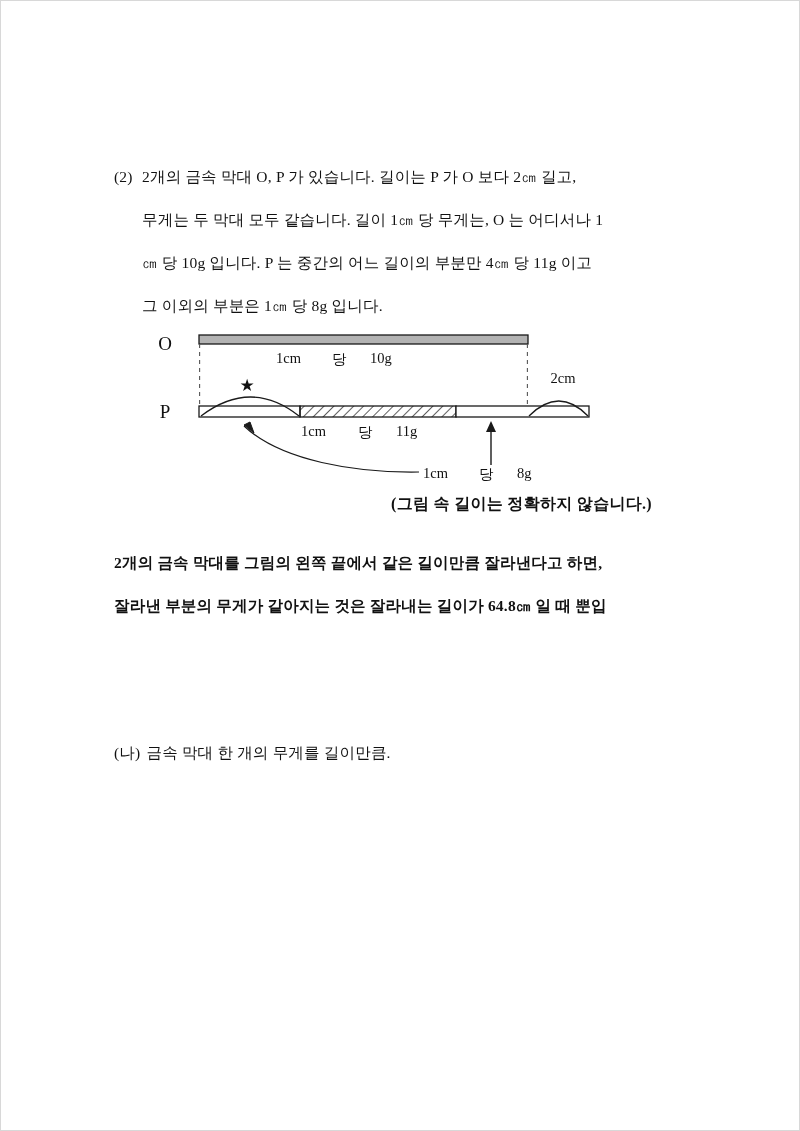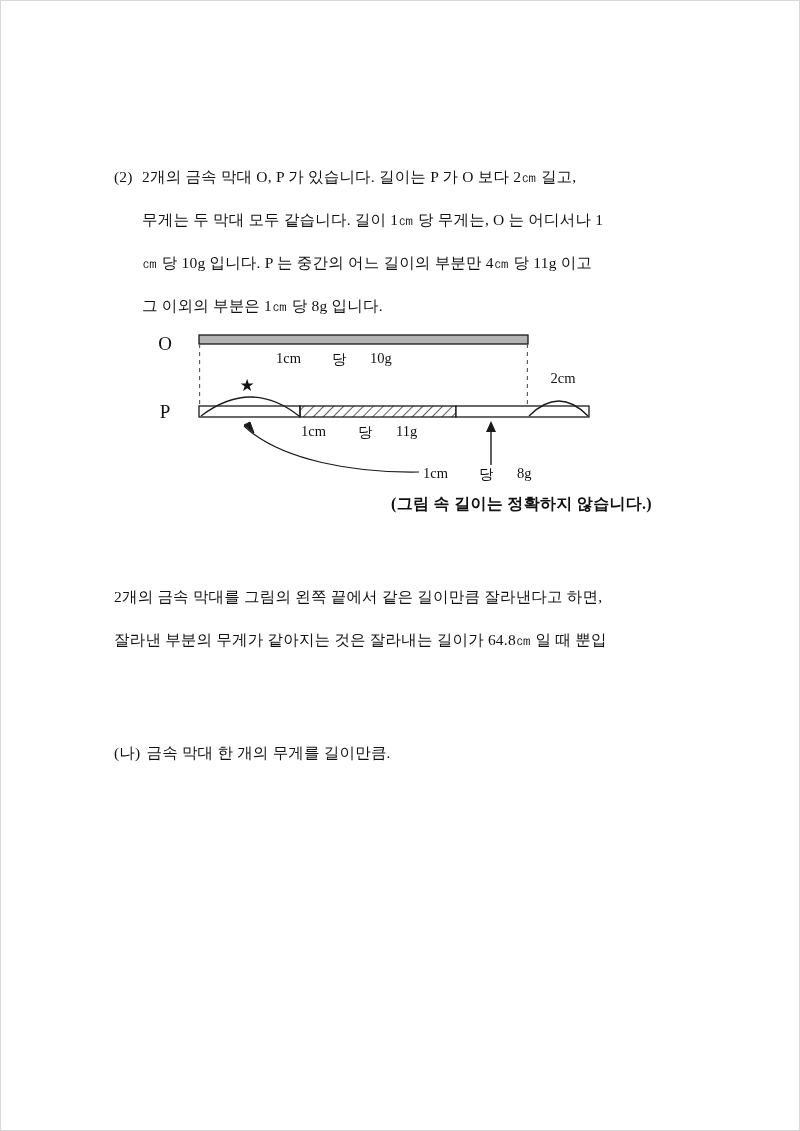--- a/index.html
+++ b/index.html
@@ -61,22 +61,23 @@
     font-size:16px;
     font-weight:700;
     letter-spacing:.3px;
     white-space:nowrap;
   }
 
   
   .mid-para{
     position:absolute;
     left:113px;
-    top:568px;
+    top:534px;
     width:578px;
+    font-weight:bold;
   }
   .mid-para .problem-line{line-height:31px;}
 
   
   .question{
     position:absolute;
     left:113px;
     font-size:15.5px;
     line-height:28px;
     white-space:nowrap;

